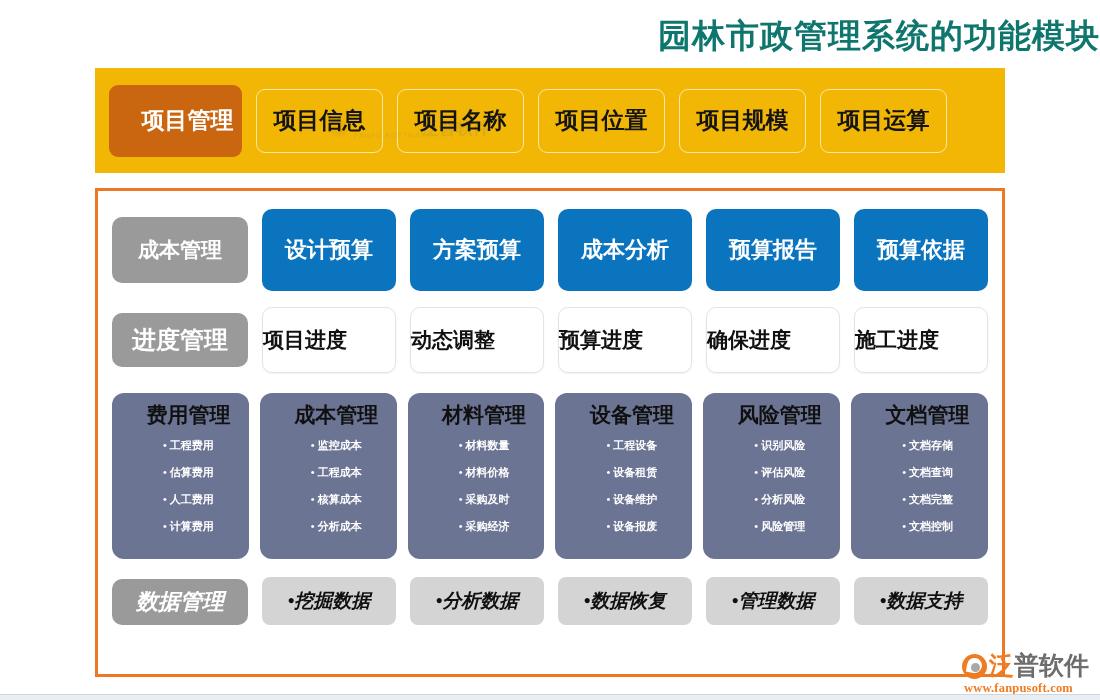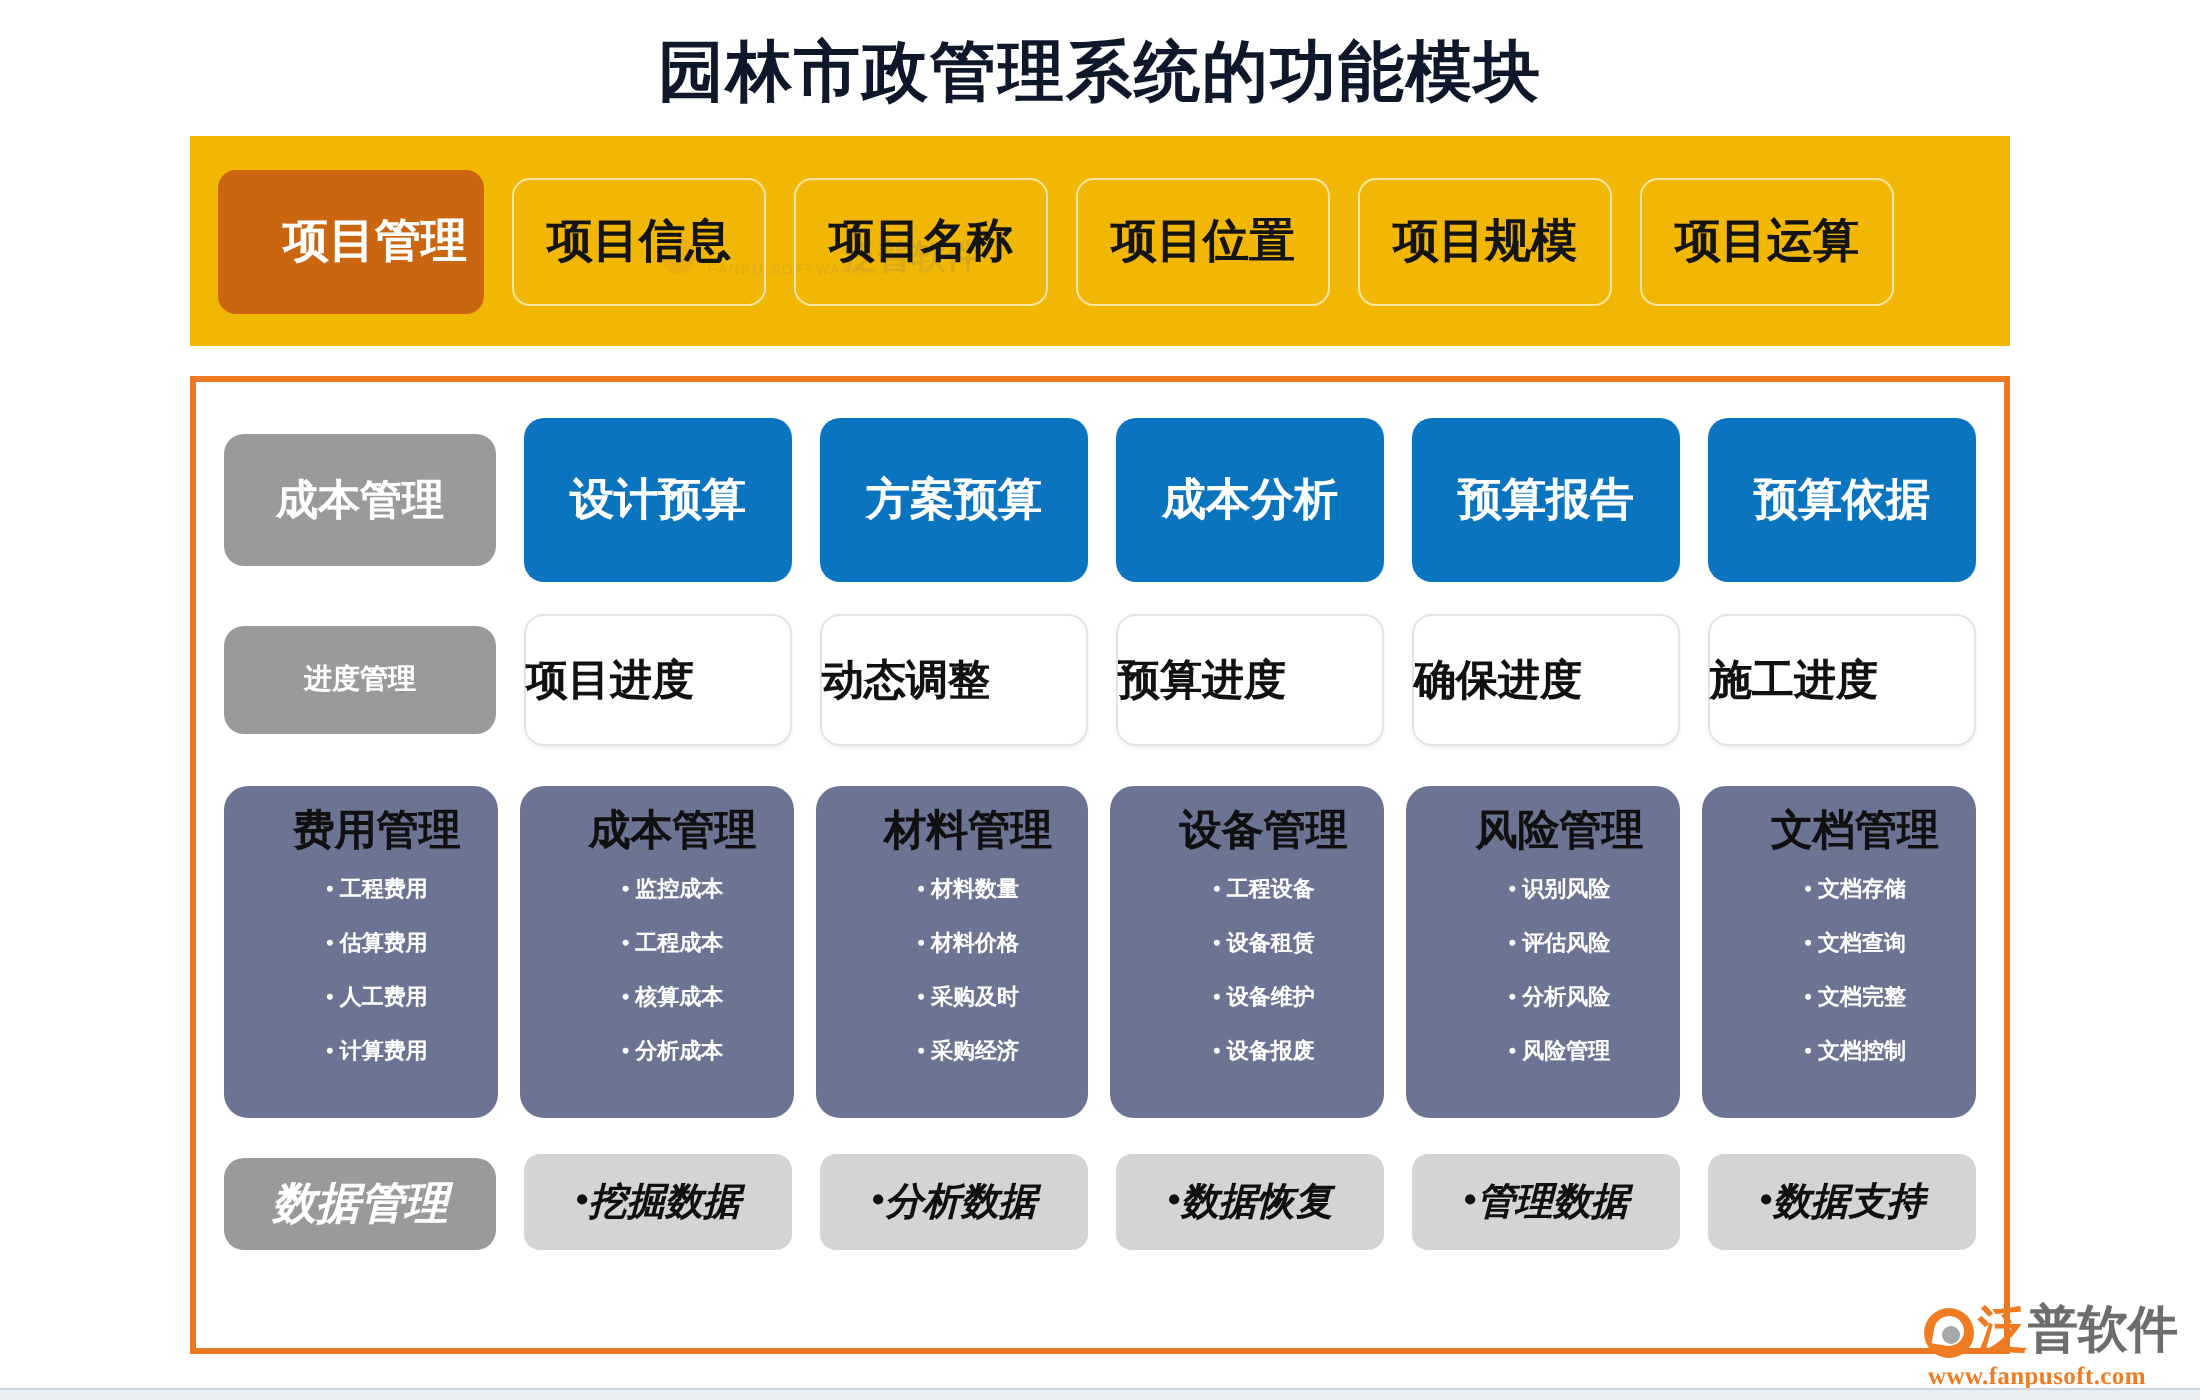--- a/index.html
+++ b/index.html
@@ -20,24 +20,24 @@
     height: 700px;
     box-sizing: border-box;
   }
 
   
   .title {
     position: absolute;
     left: 0;
     top: 14px;
     width: 1100px;
-    text-align: center;
+    text-align: right;
     font-size: 33px;
     font-weight: bold;
-    color: #0f172a;
+    color: #0f766e;
     letter-spacing: 1px;
     font-family: "Liberation Serif", "DejaVu Serif", serif;
     white-space: nowrap;
   }
 
   
   .header-bar {
     position: absolute;
     left: 95px;
     top: 68px;
@@ -167,21 +167,21 @@
     font-weight: bold;
     font-family: "Liberation Serif", "DejaVu Serif", serif;
   }
   .blue-box:last-child { margin-right: 0; }
 
   
   .row-progress { margin-top: 16px; }
   .chip-progress {
     width: 136px;
     height: 54px;
-    font-size: 14px;
+    font-size: 24px;
     margin-right: 14px;
     margin-top: 6px;
   }
   .white-box {
     flex: 1;
     height: 66px;
     background: #ffffff;
     border: 1.5px solid #e4e4e4;
     border-radius: 10px;
     margin-right: 14px;

